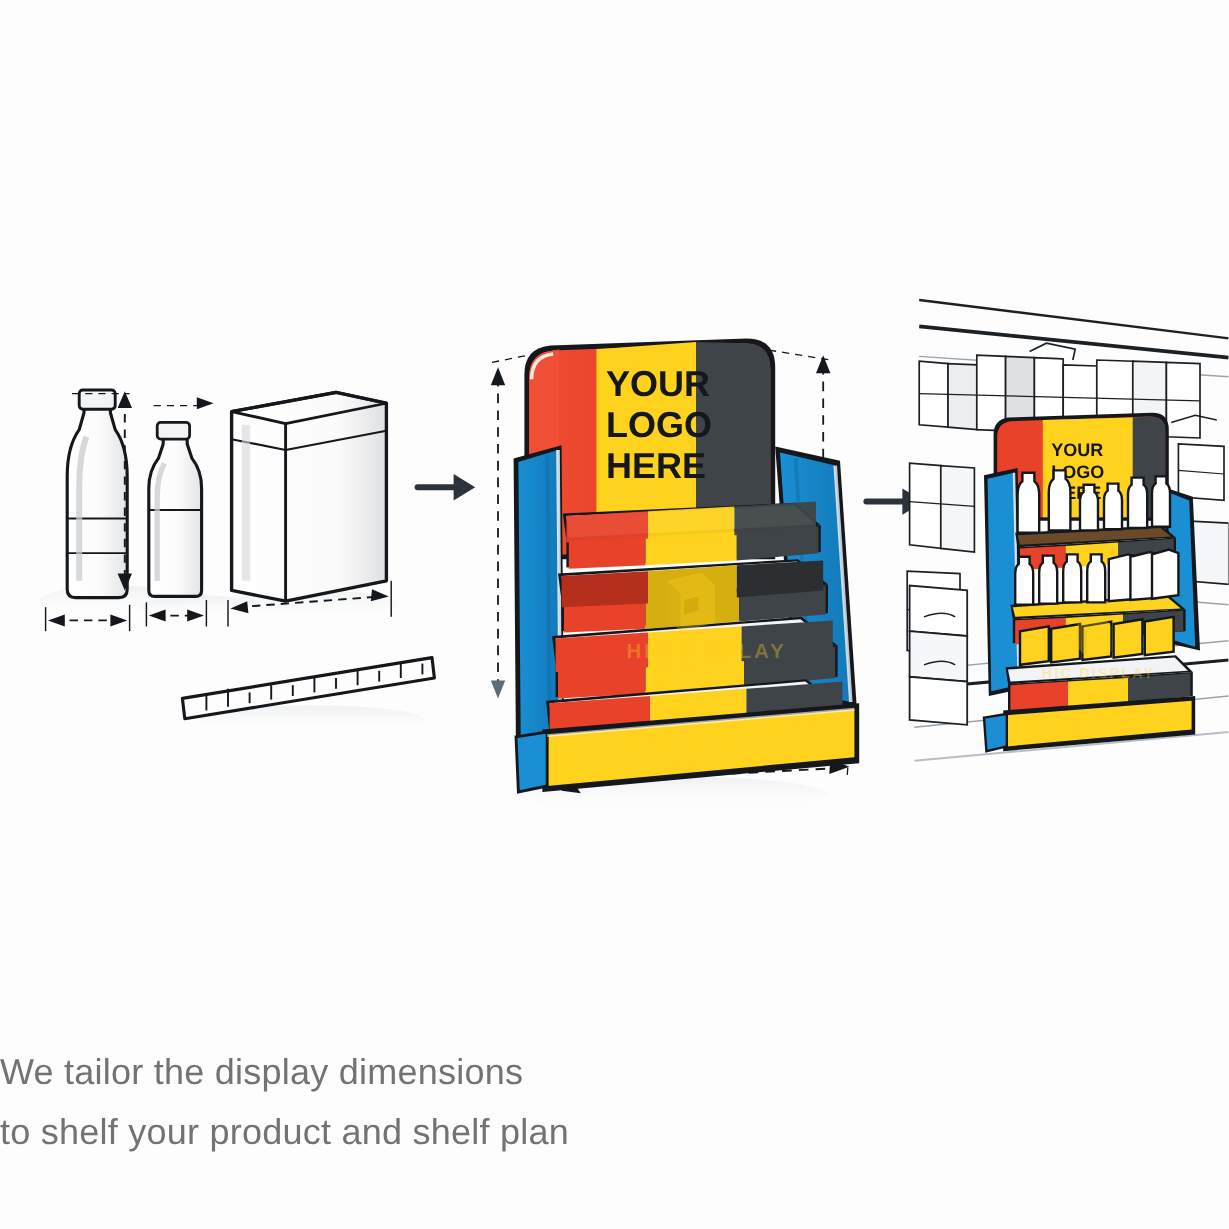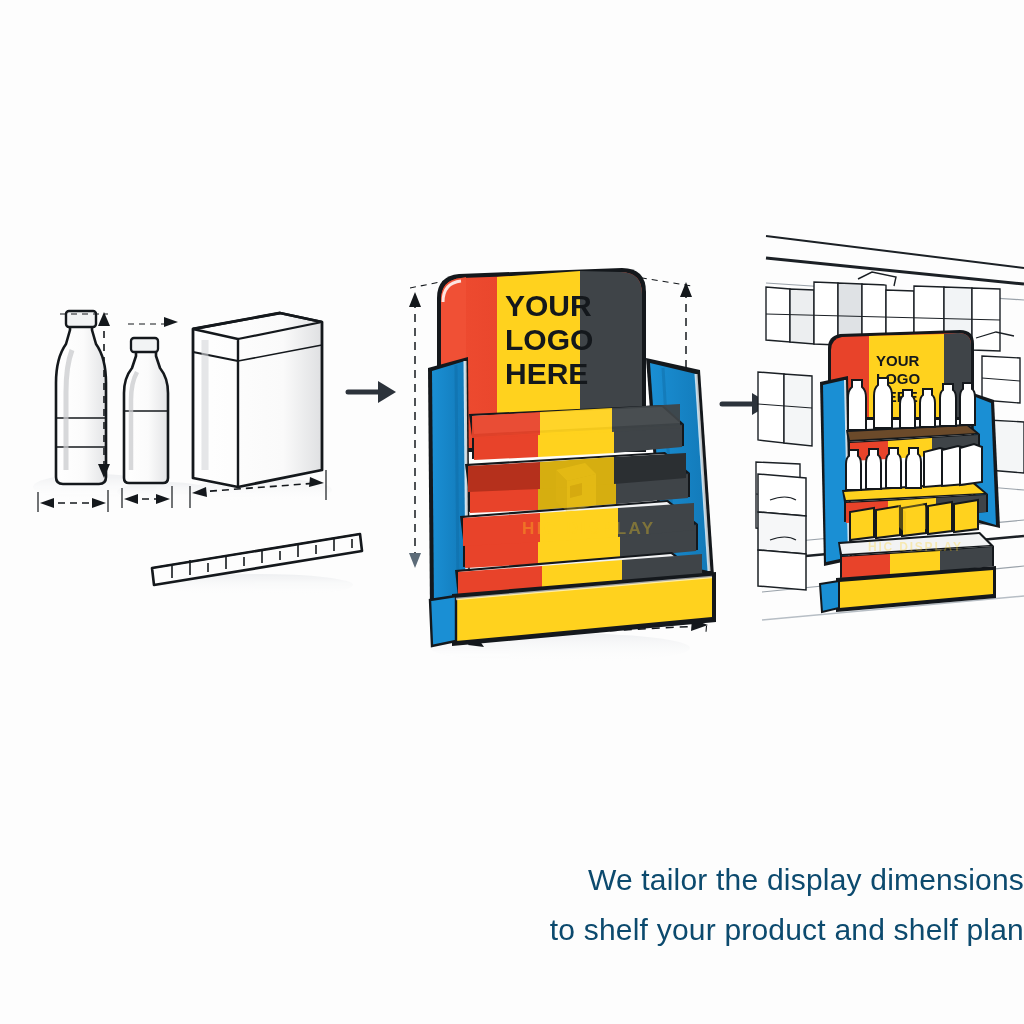--- a/index.html
+++ b/index.html
@@ -4,28 +4,28 @@
 <title>Display Dimensions Infographic</title>
 <style>
   html,body{margin:0;padding:0;}
   body{
     width:1024px;height:1024px;
     background:#fdfdfd;
     font-family:"Liberation Sans", sans-serif;
     overflow:hidden;
     position:relative;
   }
-  #stage{position:absolute;inset:0;}
+  #stage{position:absolute;inset:0;margin-top:14px;}
   svg.layer{position:absolute;left:0;top:0;width:1024px;height:1024px;}
   .caption{
     position:absolute;
     left:0;right:0;
     top:855px;
-    text-align:right;
-    color:#0c4a6e;
+    text-align:left;
+    color:#737373;
     font-size:30px;
     line-height:1.65;
     letter-spacing:.2px;
     font-weight:400;
   }
   .caption span{display:block;}
 </style>
 </head>
 <body style="background: rgb(253, 253, 253);">
 

